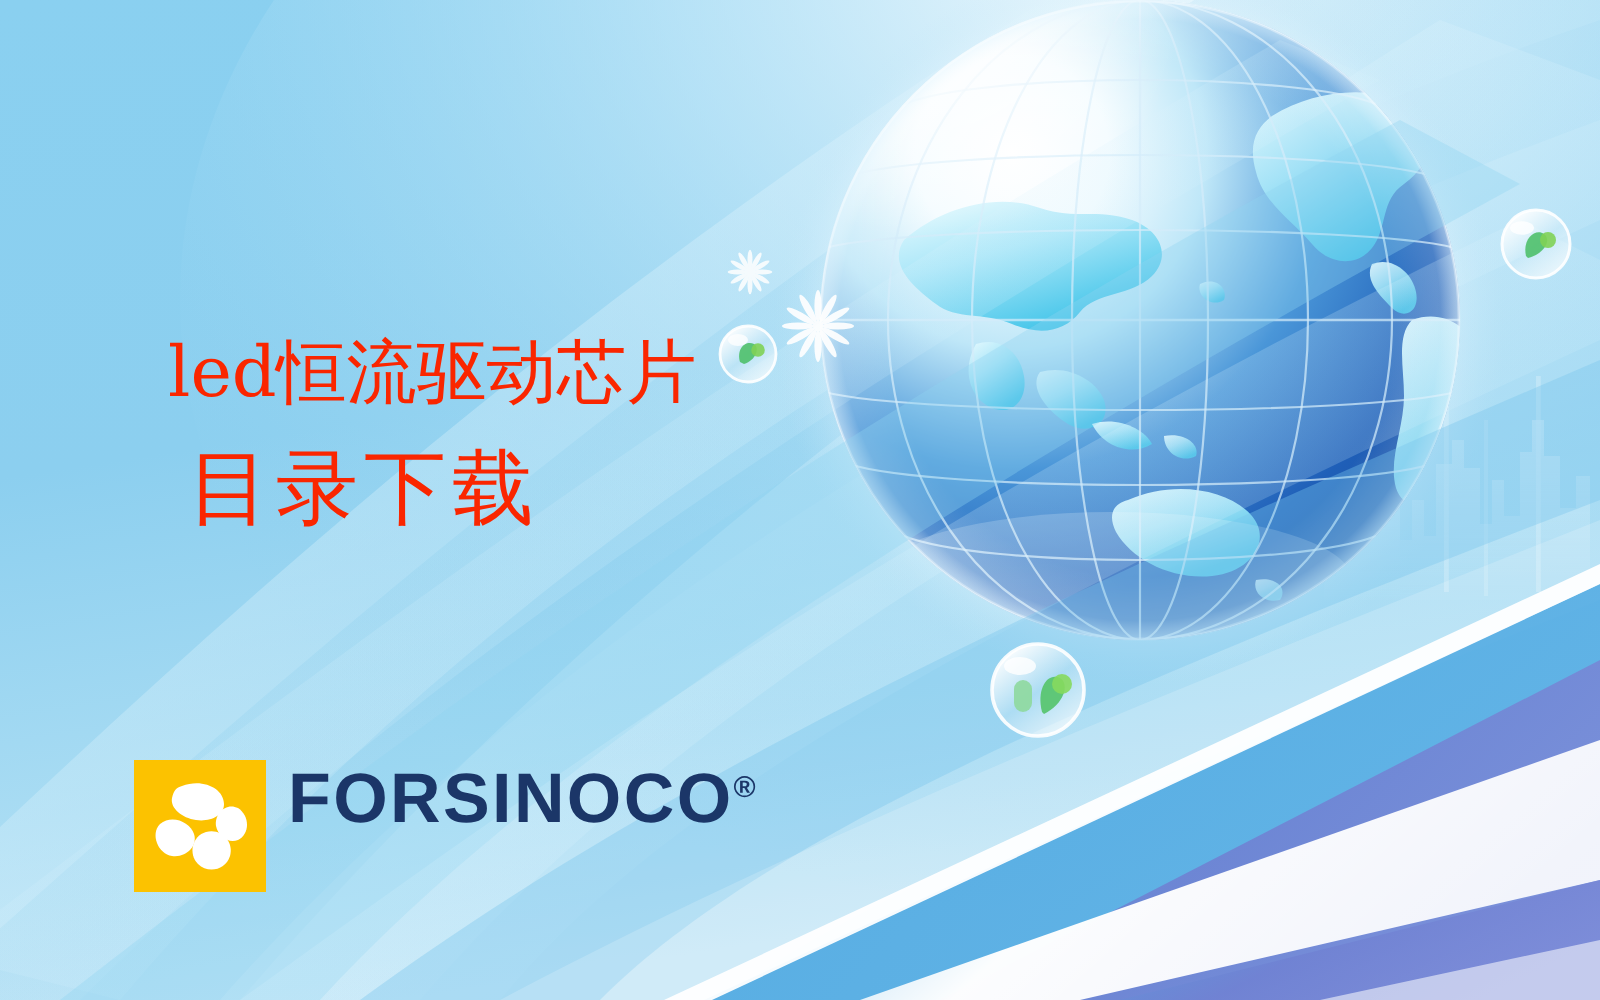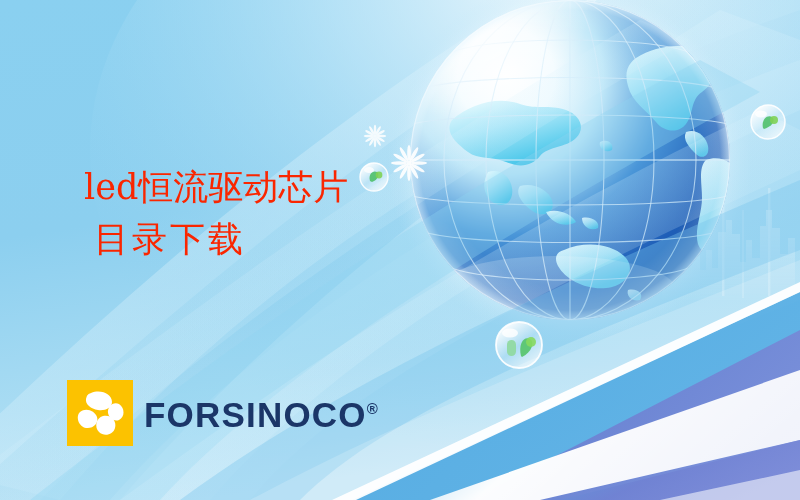--- a/index.html
+++ b/index.html
@@ -39,31 +39,31 @@
     line-height: 1.48;
     font-family: "DejaVu Serif", "Liberation Serif", serif;
     white-space: nowrap;
     letter-spacing: 0px;
   }
   .headline-line.l1 {
     font-size: 35px;
     margin-left: 0px;
   }
   .headline-line.l2 {
-    font-size: 35px;
+    font-size: 41px;
     margin-left: 10px;
     letter-spacing: 3px;
   }
   
   #logo-block {
     position: absolute;
     left: 67px;
     top: 380px;
     display: flex;
-    align-items: center;
+    align-items: flex-start;
     z-index: 40;
   }
   #logo-mark {
     width: 66px;
     height: 66px;
     background: #fcc200;
     flex: 0 0 auto;
   }
   #logo-text {
     margin-left: 11px;

